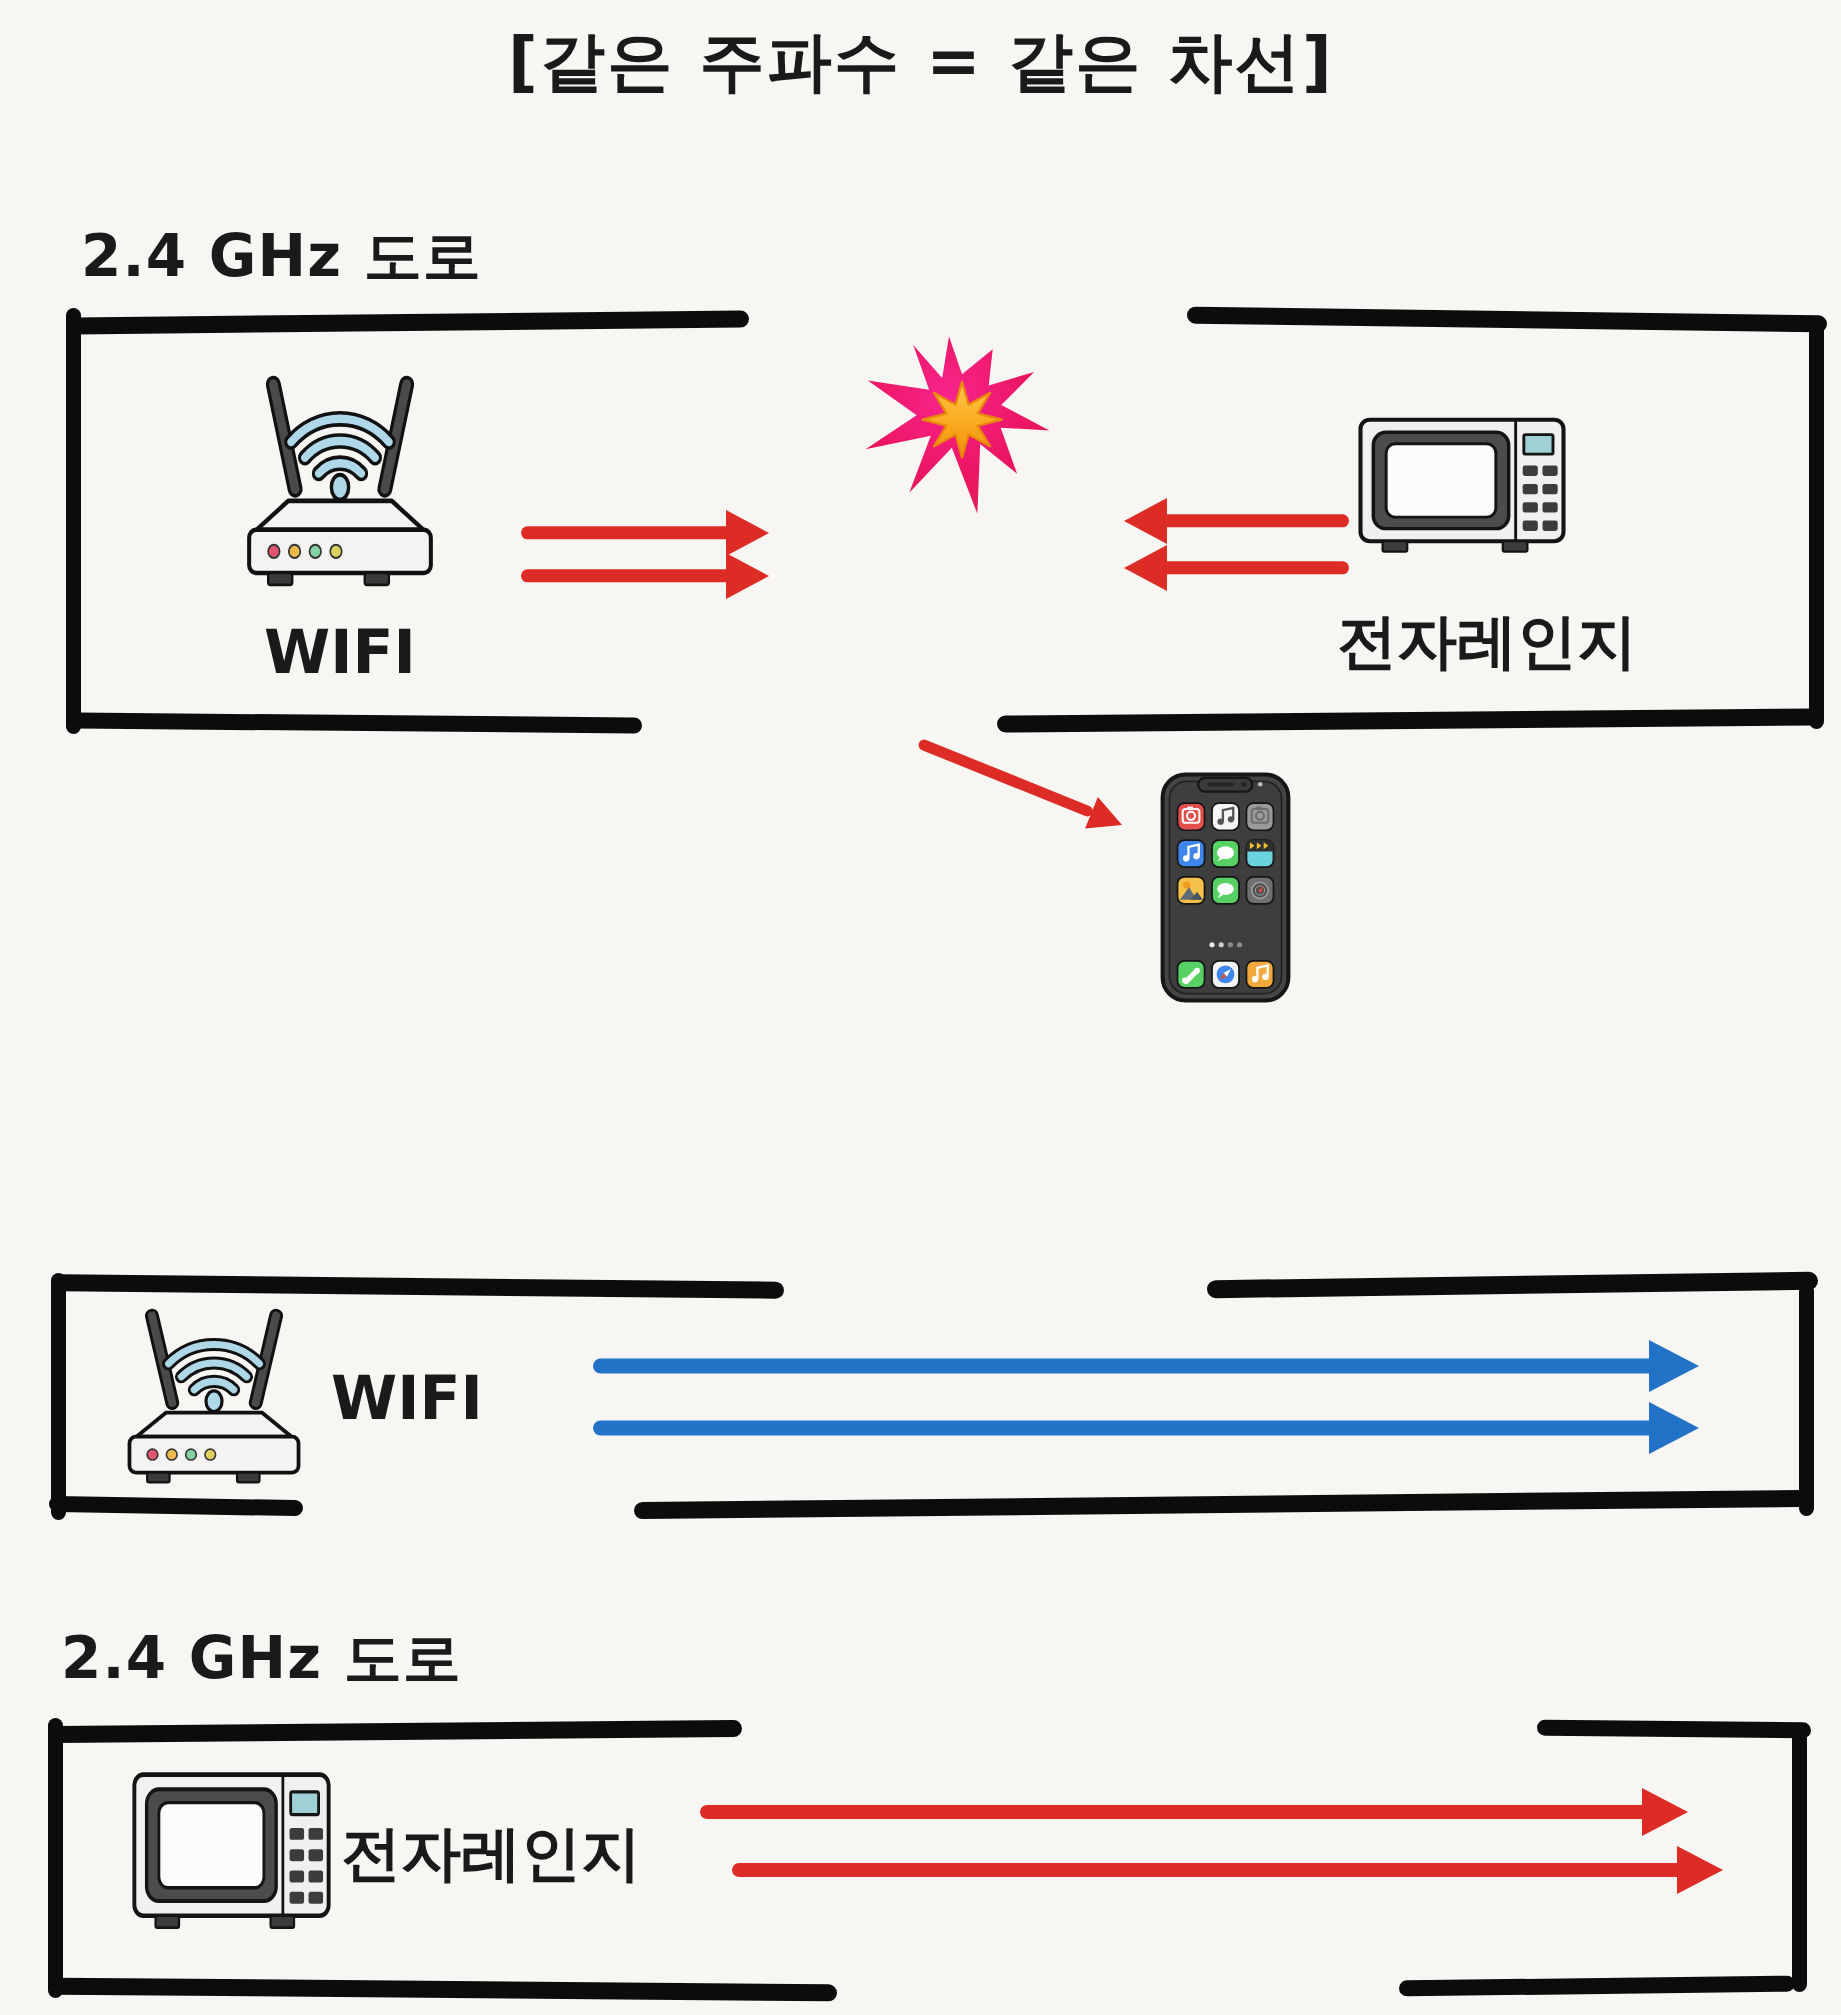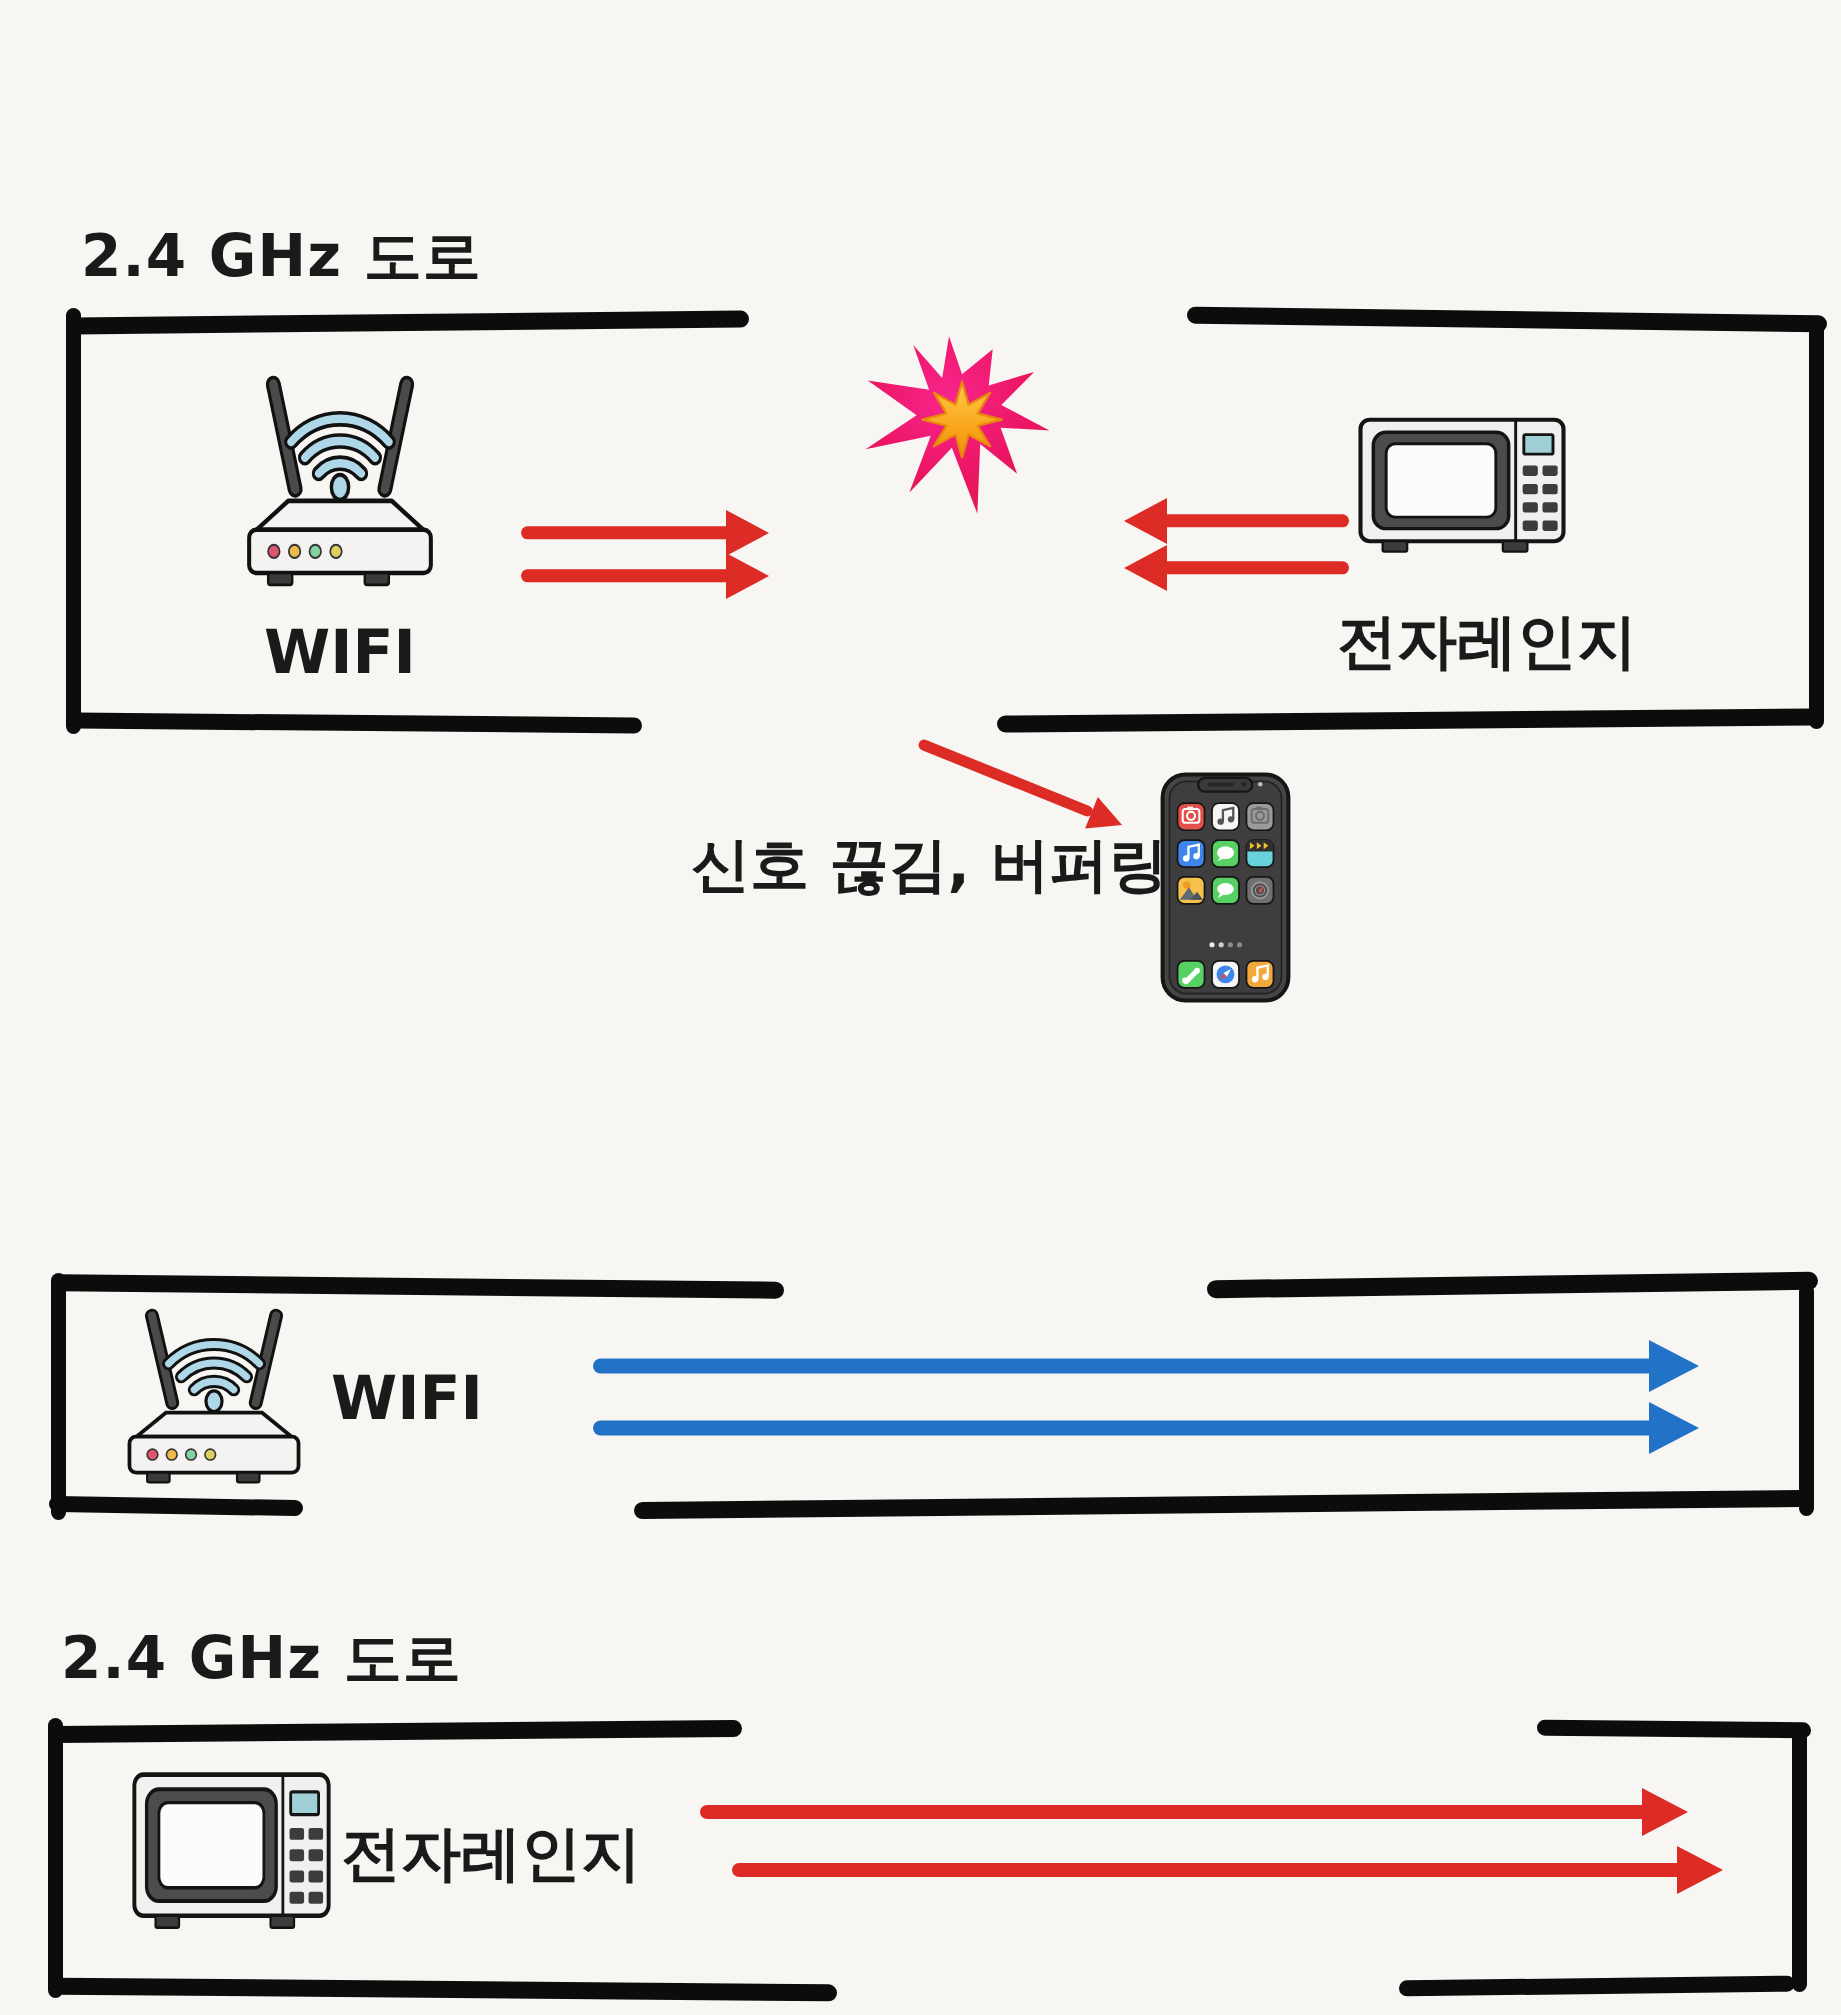--- a/index.html
+++ b/index.html
@@ -96,20 +96,21 @@
       <rect x="284" y="186" width="26" height="18" rx="4" fill="#3c3c3c"></rect>
         <rect x="318" y="186" width="26" height="18" rx="4" fill="#3c3c3c"></rect>
       <rect x="44" y="222" width="42" height="18" rx="3" fill="#3c3c3c" stroke="#141414" stroke-width="4"></rect>
       <rect x="250" y="222" width="42" height="18" rx="3" fill="#3c3c3c" stroke="#141414" stroke-width="4"></rect>
     </symbol>
   </defs>
 </svg>
 
 <div id="canvas">
 
+  <div class="label title">[같은 주파수 = 같은 차선]</div>
 
   <div class="label sec-label" style="left:81px;top:226px;">2.4 GHz 도로</div>
 
   <div>
     <div class="road-seg" style="left:66px;top:314px;width:683px;height:17.3px;transform:rotate(-0.6deg);"></div>
     <div class="road-seg" style="left:1187px;top:311px;width:640px;height:17.3px;transform:rotate(0.8deg);"></div>
     <div class="road-seg" style="left:66px;top:308px;width:15px;height:426px;"></div>
     <div class="road-seg" style="left:1809px;top:322px;width:15px;height:407px;"></div>
     <div class="road-seg" style="left:69px;top:715px;width:573px;height:16px;transform:rotate(0.5deg);"></div>
     <div class="road-seg" style="left:997px;top:712px;width:824px;height:17.3px;transform:rotate(-0.5deg);"></div>
@@ -151,21 +152,20 @@
     <svg viewBox="0 0 360 260" preserveAspectRatio="none">
         <use href="#sym-microwave"></use>
       </svg>
   </div>
   <div class="label dev-label" style="left:1314px;top:610px;width:346px;text-align:center;">전자레인지</div>
 
   <div class="arrow red right diag" style="left:919px;top:720px;width:219px;">
       <div class="shaft"></div>
       <div class="head"></div>
     </div>
-  <div class="label result-label" style="left:691px;top:834px;">신호 끊김, 버퍼링</div>
 
   <div class="icon" style="left:1158px;top:771px;width:135px;height:233px;">
     <svg viewBox="0 0 235 405" preserveAspectRatio="none">
       <rect x="8" y="6" width="219" height="393" rx="40" fill="#454545" stroke="#161616" stroke-width="7"></rect>
       <rect x="20" y="18" width="195" height="369" rx="30" fill="#3e3e3e" stroke="#222" stroke-width="3"></rect>
       <rect x="70" y="12" width="94" height="24" rx="12" fill="#3a3a3a" stroke="#161616" stroke-width="4"></rect>
       <rect x="86" y="20" width="46" height="7" rx="3.5" fill="#262626"></rect>
       <circle cx="150" cy="23" r="4.5" fill="#262626"></circle>
       <circle cx="178" cy="23" r="4" fill="#bdbdbd"></circle>
 

